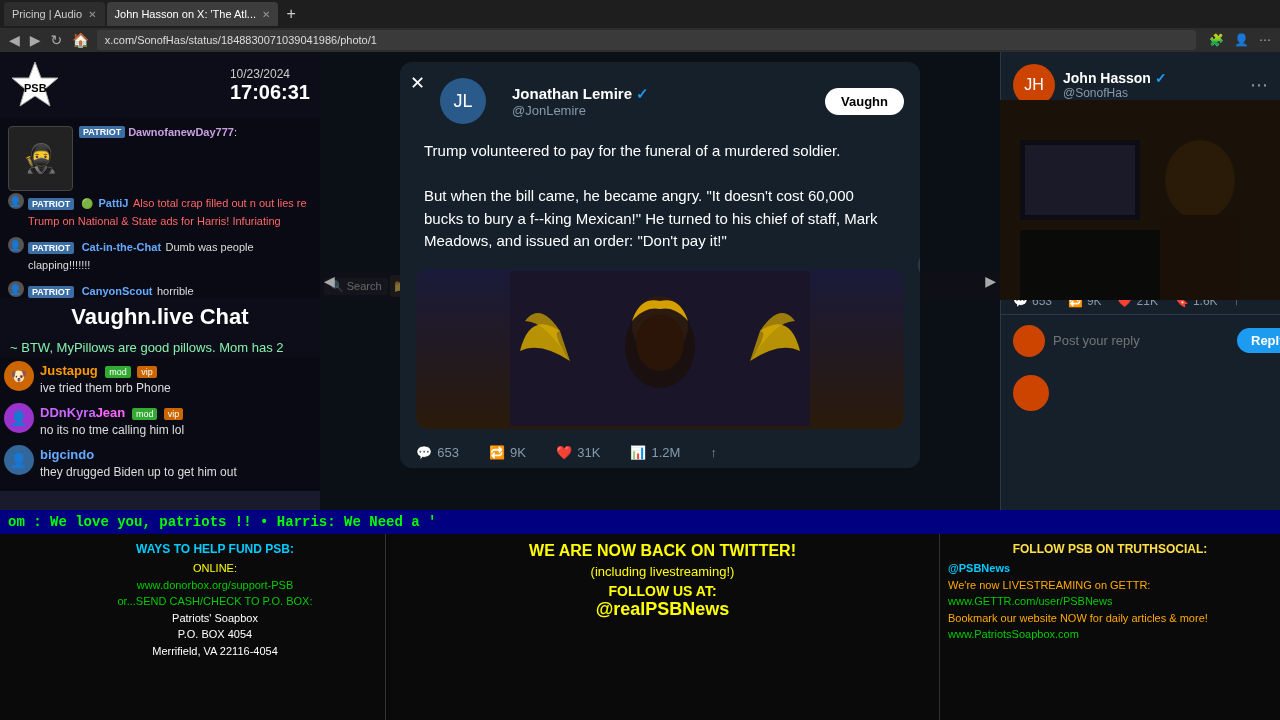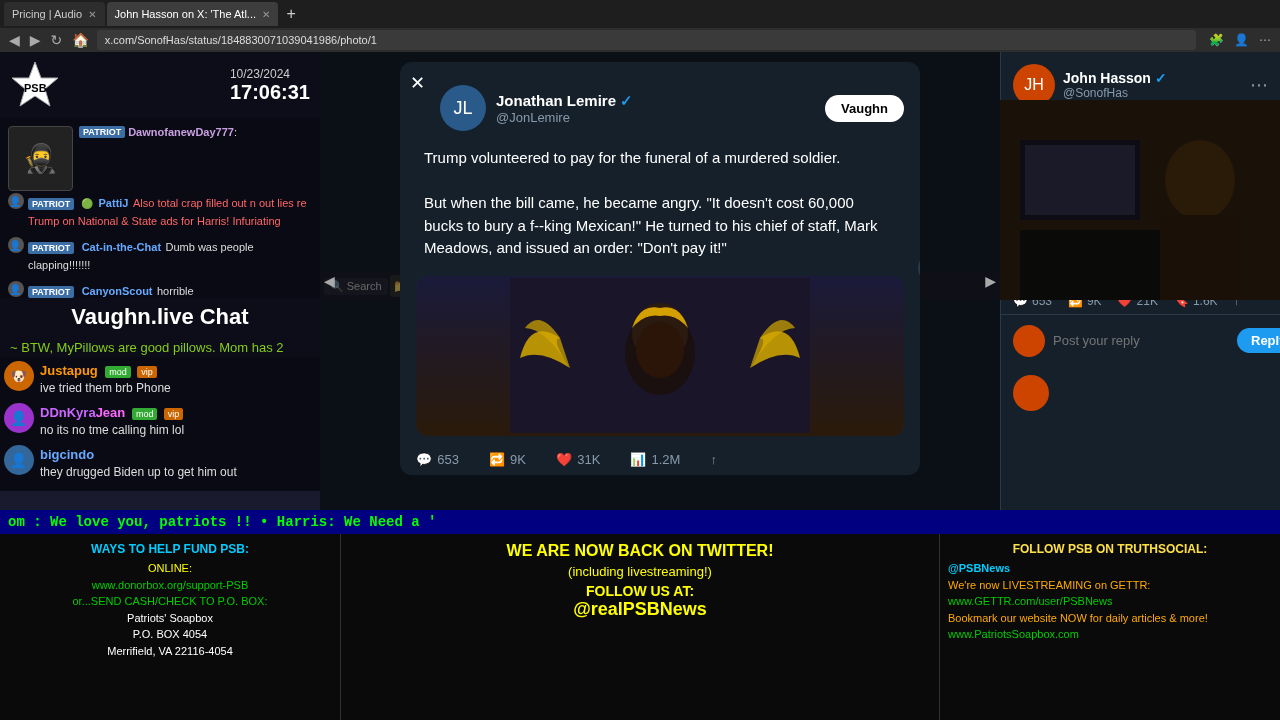--- a/index.html
+++ b/index.html
@@ -162,21 +162,21 @@
     
     .vaughn-title {
       text-align: center;
       color: white;
       font-size: 22px;
       font-weight: bold;
       padding: 6px;
       background: #0d0d1a;
     }
     .vaughn-subtitle {
-      color: #84cc16;
+      color: #86efac;
       font-size: 13px;
       padding: 4px 10px 2px;
       background: #0d0d1a;
     }
 
     
     .lower-chat {
       background: #0a0a15;
       padding: 4px;
       overflow-y: auto;
@@ -259,22 +259,21 @@
       left: 10px;
       color: white;
       font-size: 18px;
       cursor: pointer;
       z-index: 20;
     }
     .tweet-header {
       display: flex;
       align-items: center;
       padding: 16px 16px 8px 40px;
-      gap: 10px;
-      margin-top: 7px;
+      gap: 26px;
     }
     .tweet-avatar {
       width: 46px;
       height: 46px;
       border-radius: 50%;
       background: #2a5a8a;
       display: flex;
       align-items: center;
       justify-content: center;
       color: white;
@@ -503,20 +502,21 @@
     .bottom-panels {
       display: flex;
       flex: 1;
       gap: 0;
     }
     .bottom-panel-left {
       background: #0a0a0a;
       width: 340px;
       padding: 8px;
       flex-shrink: 0;
+      margin-left: 45px;
     }
     .panel-title {
       color: #00ccff;
       font-size: 12px;
       font-weight: bold;
       text-align: center;
       margin-bottom: 4px;
     }
     .panel-text {
       color: #ffff00;

